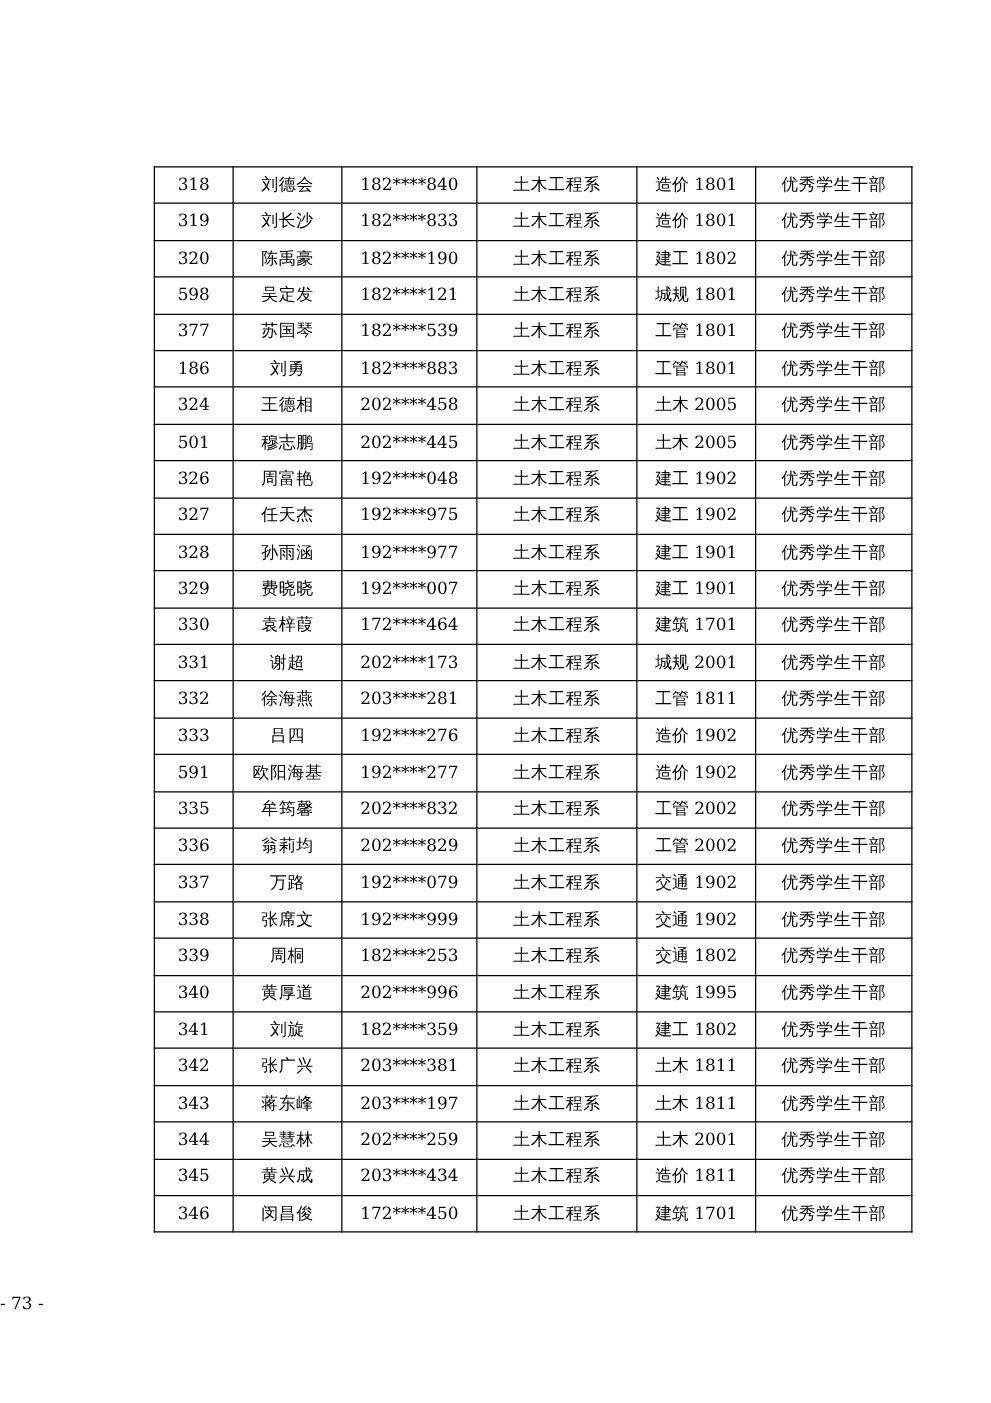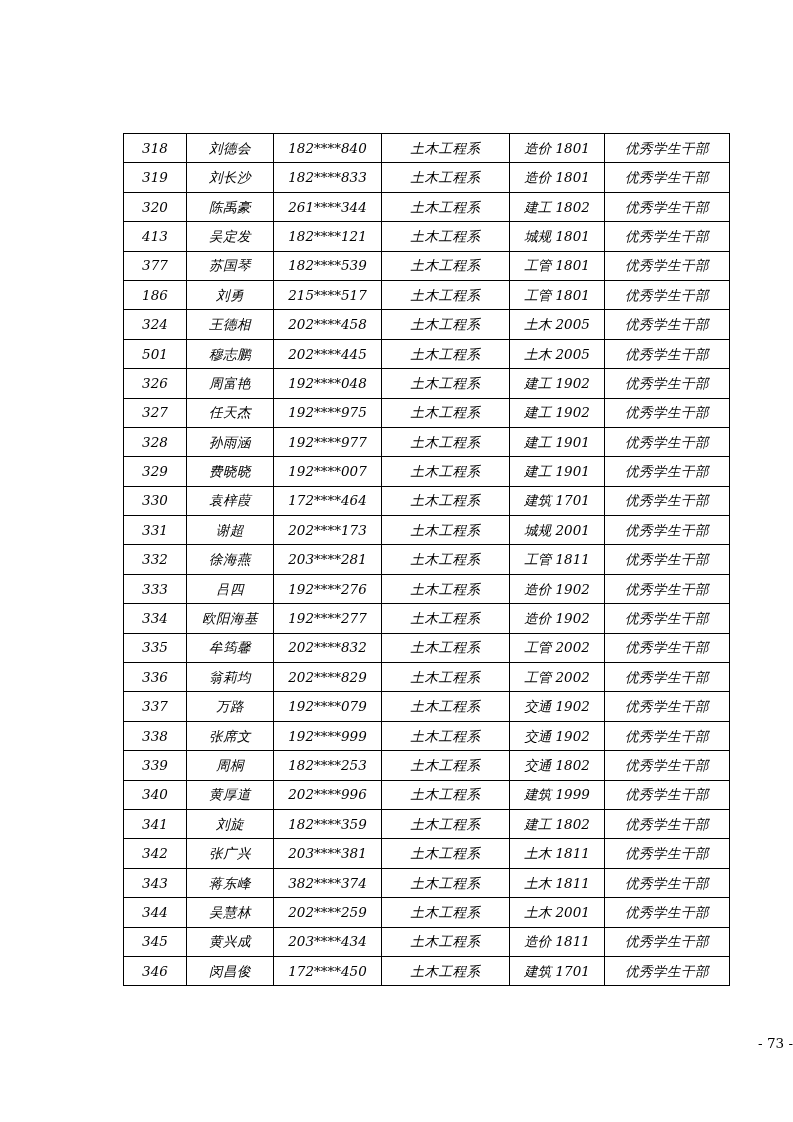--- a/index.html
+++ b/index.html
@@ -25,21 +25,20 @@
   .table-wrap {
     position: absolute;
     left: 123px;
     top: 133px;
     width: 548px;
   }
   table.roster {
     border-collapse: collapse;
     table-layout: fixed;
     width: 548px;
-    font-style: italic;
   }
   table.roster td {
     border: 1px solid #000000;
     height: 28.4px;
     text-align: center;
     vertical-align: middle;
     font-size: 13.5px;
     line-height: 1.1;
     padding: 0 2px;
     white-space: nowrap;
@@ -56,21 +55,21 @@
     font-family: "DejaVu Serif", "Liberation Serif", serif;
   }
   .c-name, .c-dept, .c-honor {
     letter-spacing: 0.5px;
   }
   .page-number {
     position: absolute;
     left: 0;
     top: 1035px;
     width: 793px;
-    text-align: right;
+    text-align: left;
     font-size: 13.5px;
     font-family: "DejaVu Serif", "Liberation Serif", serif;
   }
 </style>
 </head>
 <body>
 
 <div class="page">
   <div class="table-wrap">
     <table class="roster">
@@ -87,45 +86,45 @@
             <td class="c-seq">319</td>
             <td class="c-name">刘长沙</td>
             <td class="c-phone">182****833</td>
             <td class="c-dept">土木工程系</td>
             <td class="c-class">造价 1801</td>
             <td class="c-honor">优秀学生干部</td>
           </tr>
           <tr>
             <td class="c-seq">320</td>
             <td class="c-name">陈禹豪</td>
-            <td class="c-phone">261****344</td>
+            <td class="c-phone">182****190</td>
             <td class="c-dept">土木工程系</td>
             <td class="c-class">建工 1802</td>
             <td class="c-honor">优秀学生干部</td>
           </tr>
           <tr>
-            <td class="c-seq">413</td>
+            <td class="c-seq">598</td>
             <td class="c-name">吴定发</td>
             <td class="c-phone">182****121</td>
             <td class="c-dept">土木工程系</td>
             <td class="c-class">城规 1801</td>
             <td class="c-honor">优秀学生干部</td>
           </tr>
           <tr>
             <td class="c-seq">377</td>
             <td class="c-name">苏国琴</td>
             <td class="c-phone">182****539</td>
             <td class="c-dept">土木工程系</td>
             <td class="c-class">工管 1801</td>
             <td class="c-honor">优秀学生干部</td>
           </tr>
           <tr>
             <td class="c-seq">186</td>
             <td class="c-name">刘勇</td>
-            <td class="c-phone">215****517</td>
+            <td class="c-phone">182****883</td>
             <td class="c-dept">土木工程系</td>
             <td class="c-class">工管 1801</td>
             <td class="c-honor">优秀学生干部</td>
           </tr>
           <tr>
             <td class="c-seq">324</td>
             <td class="c-name">王德相</td>
             <td class="c-phone">202****458</td>
             <td class="c-dept">土木工程系</td>
             <td class="c-class">土木 2005</td>
@@ -197,21 +196,21 @@
           </tr>
           <tr>
             <td class="c-seq">333</td>
             <td class="c-name">吕四</td>
             <td class="c-phone">192****276</td>
             <td class="c-dept">土木工程系</td>
             <td class="c-class">造价 1902</td>
             <td class="c-honor">优秀学生干部</td>
           </tr>
           <tr>
-            <td class="c-seq">334</td>
+            <td class="c-seq">591</td>
             <td class="c-name">欧阳海基</td>
             <td class="c-phone">192****277</td>
             <td class="c-dept">土木工程系</td>
             <td class="c-class">造价 1902</td>
             <td class="c-honor">优秀学生干部</td>
           </tr>
           <tr>
             <td class="c-seq">335</td>
             <td class="c-name">牟筠馨</td>
             <td class="c-phone">202****832</td>
@@ -249,21 +248,21 @@
             <td class="c-phone">182****253</td>
             <td class="c-dept">土木工程系</td>
             <td class="c-class">交通 1802</td>
             <td class="c-honor">优秀学生干部</td>
           </tr>
           <tr>
             <td class="c-seq">340</td>
             <td class="c-name">黄厚道</td>
             <td class="c-phone">202****996</td>
             <td class="c-dept">土木工程系</td>
-            <td class="c-class">建筑 1999</td>
+            <td class="c-class">建筑 1995</td>
             <td class="c-honor">优秀学生干部</td>
           </tr>
           <tr>
             <td class="c-seq">341</td>
             <td class="c-name">刘旋</td>
             <td class="c-phone">182****359</td>
             <td class="c-dept">土木工程系</td>
             <td class="c-class">建工 1802</td>
             <td class="c-honor">优秀学生干部</td>
           </tr>
@@ -271,21 +270,21 @@
             <td class="c-seq">342</td>
             <td class="c-name">张广兴</td>
             <td class="c-phone">203****381</td>
             <td class="c-dept">土木工程系</td>
             <td class="c-class">土木 1811</td>
             <td class="c-honor">优秀学生干部</td>
           </tr>
           <tr>
             <td class="c-seq">343</td>
             <td class="c-name">蒋东峰</td>
-            <td class="c-phone">382****374</td>
+            <td class="c-phone">203****197</td>
             <td class="c-dept">土木工程系</td>
             <td class="c-class">土木 1811</td>
             <td class="c-honor">优秀学生干部</td>
           </tr>
           <tr>
             <td class="c-seq">344</td>
             <td class="c-name">吴慧林</td>
             <td class="c-phone">202****259</td>
             <td class="c-dept">土木工程系</td>
             <td class="c-class">土木 2001</td>

